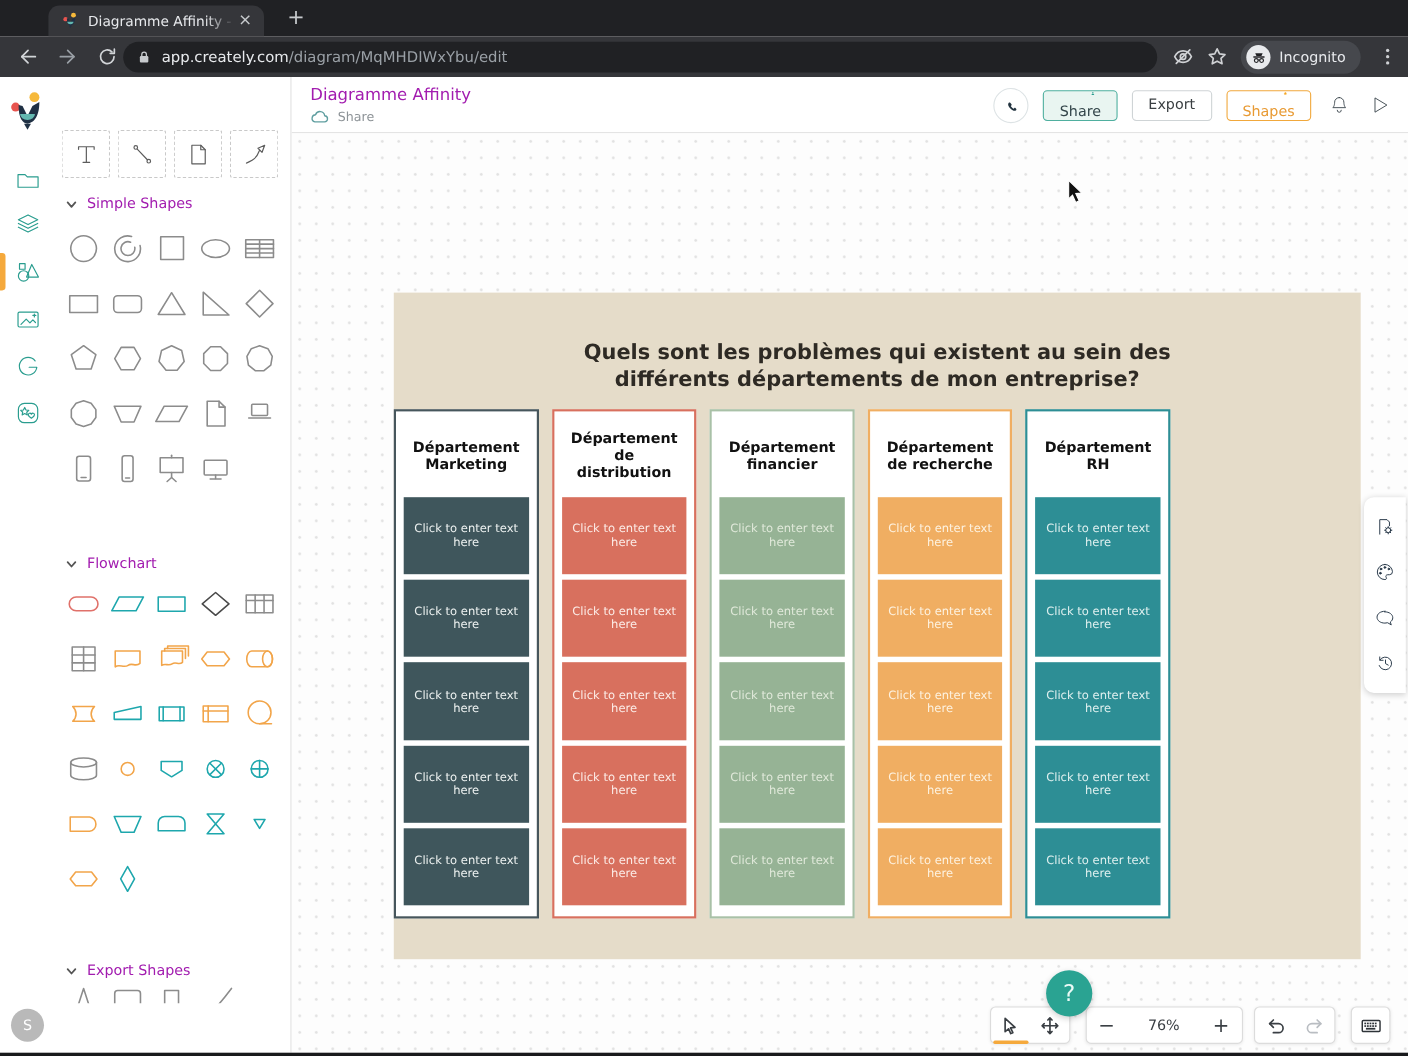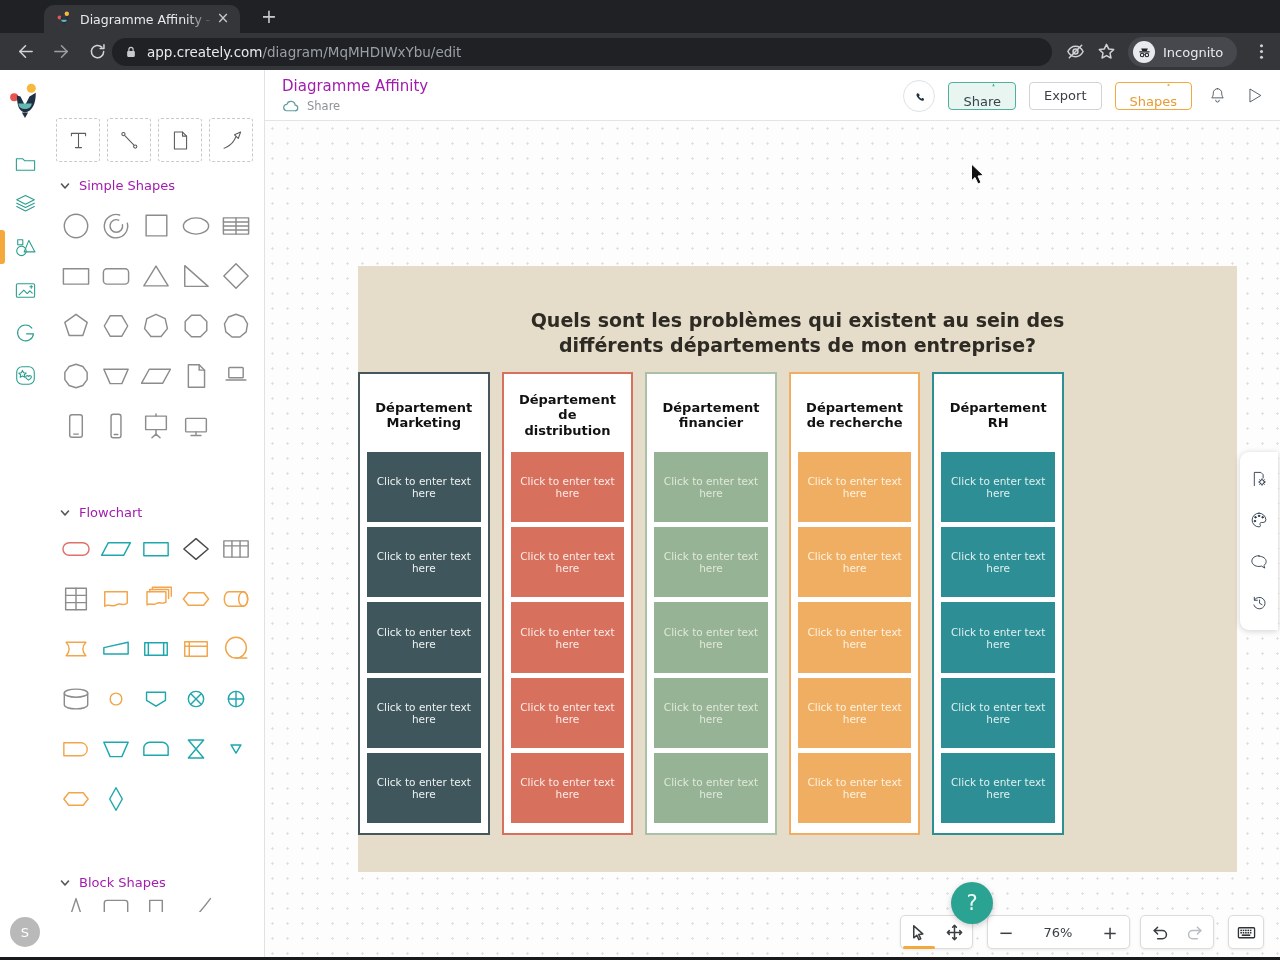--- a/index.html
+++ b/index.html
@@ -61,21 +61,21 @@
   .btn-upgrade { border:1px solid #f1a83c; color:#e89a33; }
   .btn-upgrade svg { width:17px; height:17px; fill:#f5a623; }
   .hdr-icon { width:24px; height:24px; display:flex; align-items:center; justify-content:center; color:#3c464d; }
   .hdr-icon svg { width:21px; height:21px; }
 
   
   .canvas { position:absolute; left:265px; right:0; top:121px; bottom:3px; background:#fdfdfd;
             background-image:radial-gradient(#e1e1e1 1px, transparent 1.4px); background-size:15px 15px; }
   .board { position:absolute; left:93px; top:145px; width:879px; height:606px; }
   .board-q { padding-top:42px; text-align:center; font-weight:bold; font-size:19px; line-height:1.34; color:#2e2a24; white-space:pre-line; }
-  .cols { position:absolute; left:0; top:106px; width:706px; display:flex; justify-content:space-between; gap:12px; }
+  .cols { position:absolute; left:0; top:106px; width:706px; display:flex; justify-content:center; gap:12px; }
   .afcol { width:153px; height:463px; background:#fff; border:2px solid; display:flex; flex-direction:column; }
   .afcol-head { height:76px; flex:none; display:flex; align-items:center; justify-content:center; text-align:center; font-weight:bold; font-size:13px; line-height:1.18; color:#111; white-space:pre-line; padding-top:6px; }
   .afcol-cards { flex:1; display:flex; flex-direction:column; gap:5px; padding:2px 7px 10px; }
   .afcard { flex:1; display:flex; align-items:center; justify-content:center; font-size:10.5px; text-align:center; }
 
   
   .rpanel { position:absolute; right:2px; top:331px; width:38px; height:178px; background:#fff; border-radius:9px 0 0 9px; box-shadow:0 1px 6px rgba(0,0,0,.18); display:flex; flex-direction:column; align-items:center; justify-content:space-around; padding:6px 0; }
   .rpanel .pi { width:24px; height:24px; color:#253646; display:flex; align-items:center; justify-content:center; }
   .rpanel .pi svg { width:22px; height:22px; }
 
@@ -581,21 +581,21 @@
         <div class="shape-cell" style="color: rgb(30, 167, 173);">
           <svg class="stroked" viewBox="0 0 40 40">
             <path d="M20 7.5 L27 20 L20 32.5 L13 20 Z"></path>
           </svg>
         </div>
       </div>
       <div class="sec-head" style="top: 805px;">
         <svg class="stroked" viewBox="0 0 10 10">
           <path d="M1.5 3 L5 7 L8.5 3"></path>
         </svg>
-        <span>Block Shapes</span>
+        <span>Export Shapes</span>
       </div>
       <div class="partial-row">
         <div class="shape-cell" style="color: rgb(140, 140, 140);">
           <svg class="stroked" viewBox="0 0 40 40">
             <path d="M20 4 L31 38 H9 Z"></path>
           </svg>
         </div>
         <div class="shape-cell" style="color: rgb(140, 140, 140);">
           <svg class="stroked" viewBox="0 0 40 40">
             <rect x="7" y="6" width="26" height="30" rx="3"></rect>

